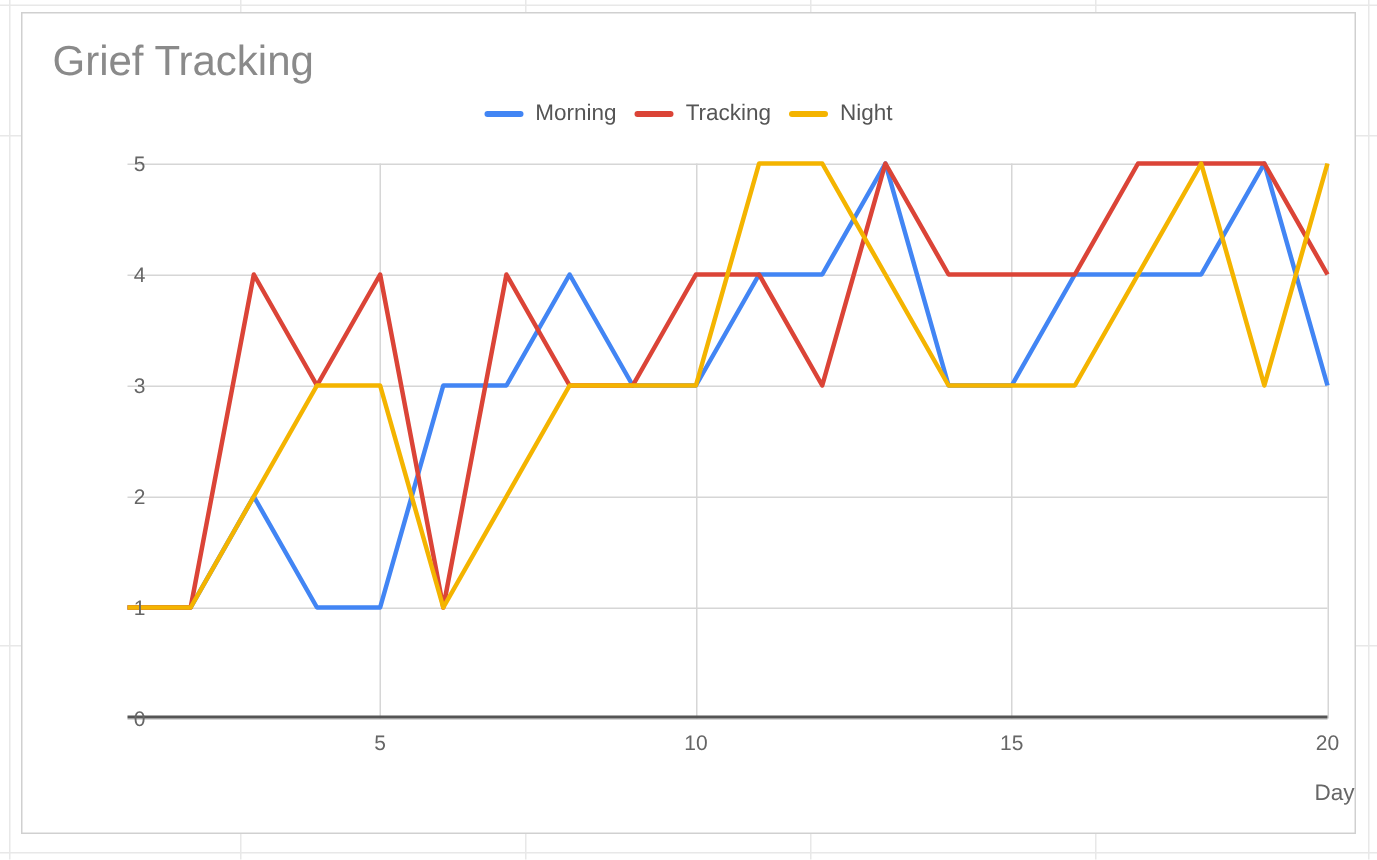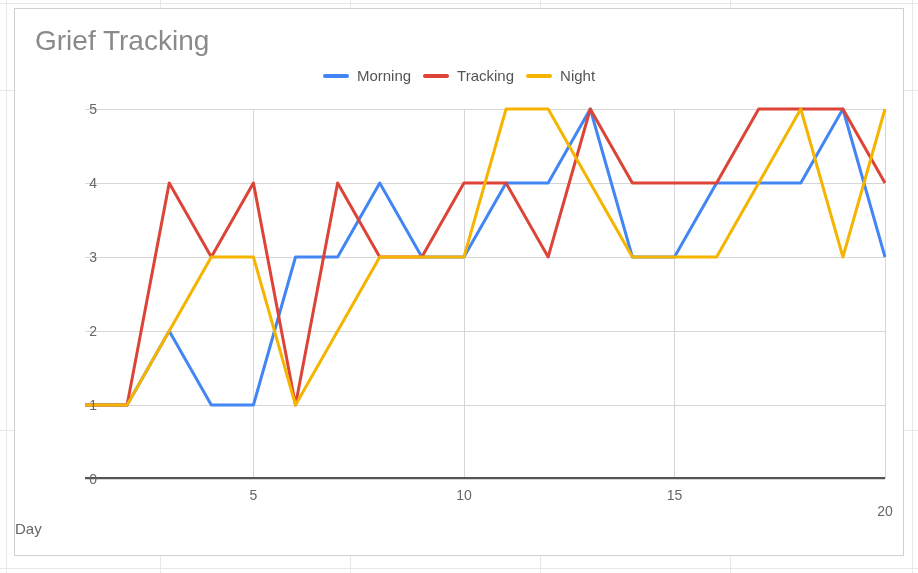--- a/index.html
+++ b/index.html
@@ -91,21 +91,21 @@
       top: 378px;
       font-size: 14px;
       color: #666;
       transform: translateX(-50%);
     }
     .x-label {
       position: absolute;
       bottom: 18px;
       left: 0;
       right: 0;
-      text-align: left;
+      text-align: right;
       font-size: 15px;
       color: #666;
     }
     svg.lines {
       position: absolute;
       left: 0;
       top: 0;
       width: 100%;
       height: 100%;
       overflow: visible;
@@ -188,17 +188,17 @@
       <div class="y-tick" style="top: 322px;">2</div>
       <div class="y-tick" style="top: 248px;">3</div>
       <div class="y-tick" style="top: 174px;">4</div>
       <div class="y-tick" style="top: 100px;">5</div>
     </div>
 
   <div id="xticks">
       <div class="x-tick" style="left: 238.421px; top: 478px;">5</div>
       <div class="x-tick" style="left: 448.947px; top: 478px;">10</div>
       <div class="x-tick" style="left: 659.474px; top: 478px; text-align: center;">15</div>
-      <div class="x-tick" style="left: 870px; top: 478px; margin-top: 16px;">20</div>
+      <div class="x-tick" style="left: 870px; top: 478px;">20</div>
     </div>
 
   <div class="x-label">Day</div>
 </div>
 
 </body></html>

